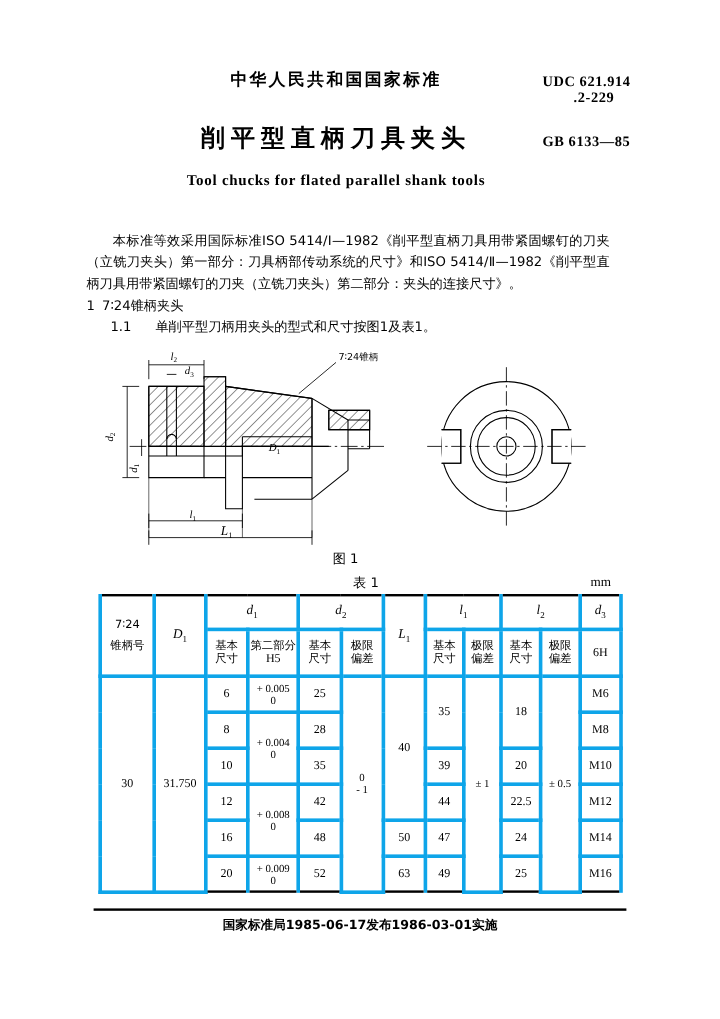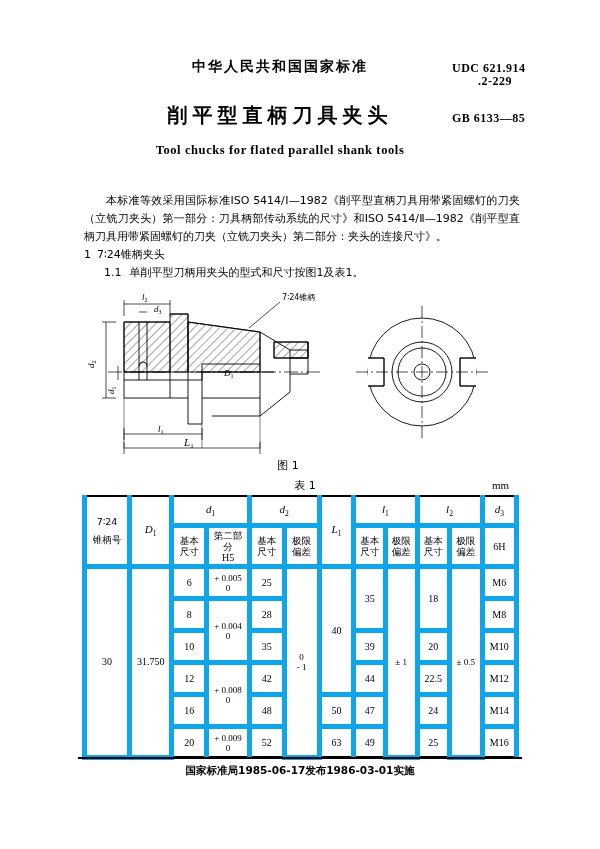--- a/index.html
+++ b/index.html
@@ -74,34 +74,34 @@
     font-family: "Liberation Serif", serif;
     font-weight: bold;
     font-size: 12px;
     color: #000;
     letter-spacing: 0.5px;
   }
 
   
   .body-text {
     position: absolute;
-    left: 84px; top: 192px;
+    left: 72px; top: 192px;
     width: 436px;
     font-family: "DejaVu Sans", sans-serif;
     font-size: 11px;
     line-height: 18px;
     color: #000;
     text-align: justify;
   }
   .body-text p { margin: 0; }
   .para-indent { text-indent: 22px; }
   .clause { margin-top: 2px; }
   .clause .num { margin-right: 6px; }
   .subclause { margin-top: 1px; padding-left: 20px; }
-  .subclause .num { margin-right: 8px; }
+  .subclause .num { margin-right: 20px; }
 
   
   .figure {
     position: absolute;
     left: 84px; top: 276px;
     width: 440px;
     height: 180px;
   }
   .fig-caption {
     position: absolute;
@@ -141,21 +141,21 @@
     width: 437px;
   }
   table.spec {
     border-collapse: collapse;
     width: 437px;
     font-family: "Liberation Serif", serif;
     font-size: 10px;
     color: #000;
   }
   table.spec td, table.spec th {
-    border: 5px solid #0ea5e9;
+    border: 3px solid #0ea5e9;
     text-align: center;
     vertical-align: middle;
     padding: 1px 0;
     font-weight: normal;
   }
   table.spec .thead-top td { height: 24px; }
   table.spec .thead-bot td { height: 34px; }
   .zh { font-family: "DejaVu Sans", sans-serif; font-size: 9.5px; line-height: 11px; }
   .ital { font-style: italic; font-family: "Liberation Serif", serif; font-size: 11px; }
   .sub { font-size: 7.5px; vertical-align: sub; font-style: normal; }

